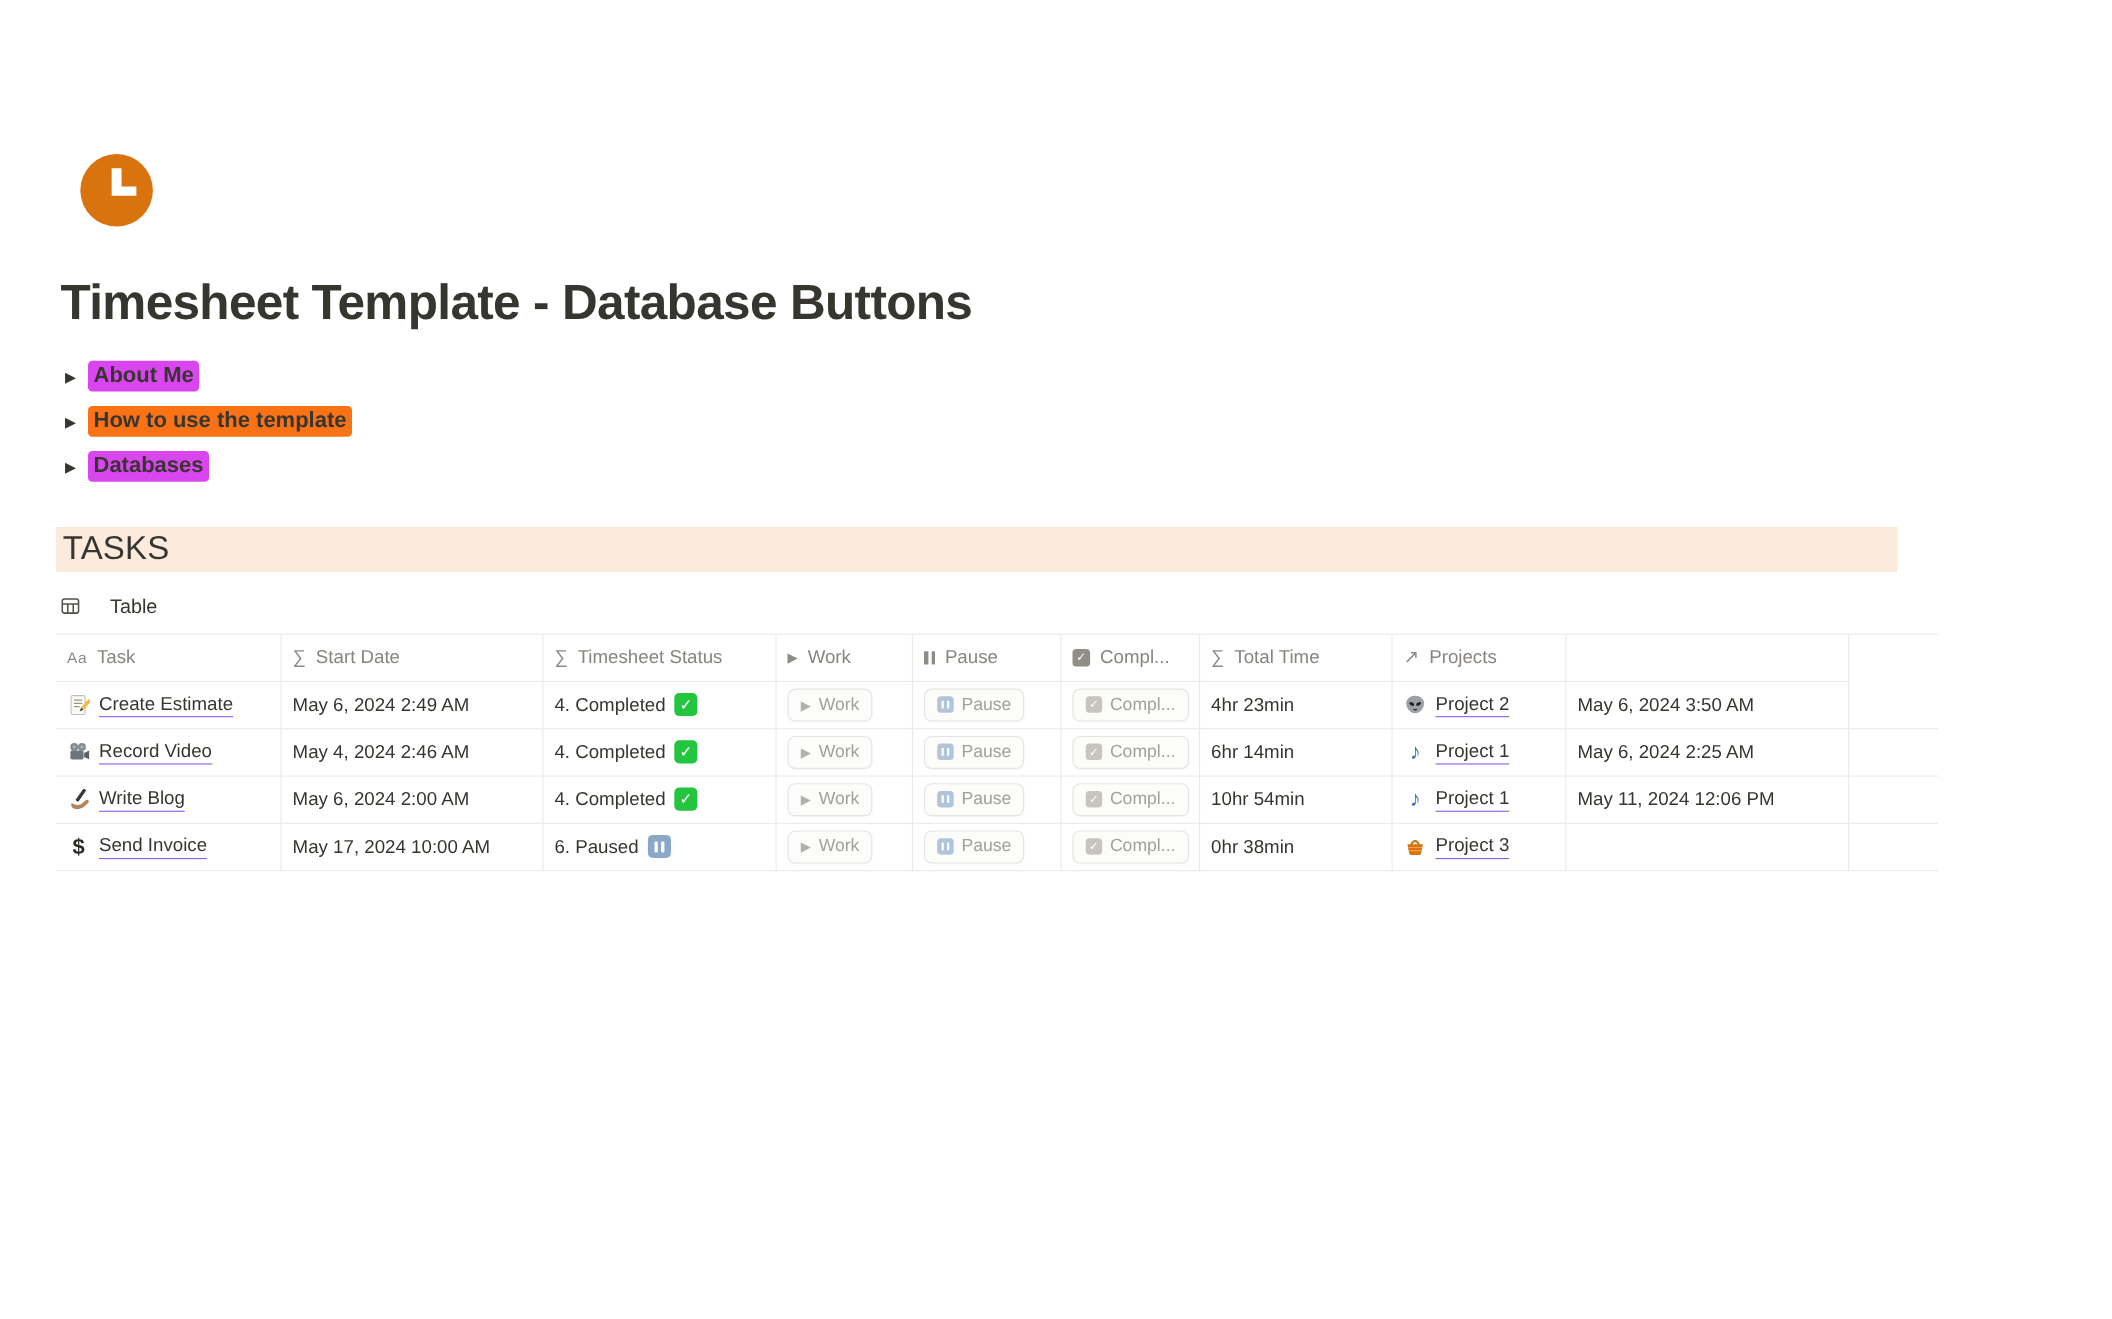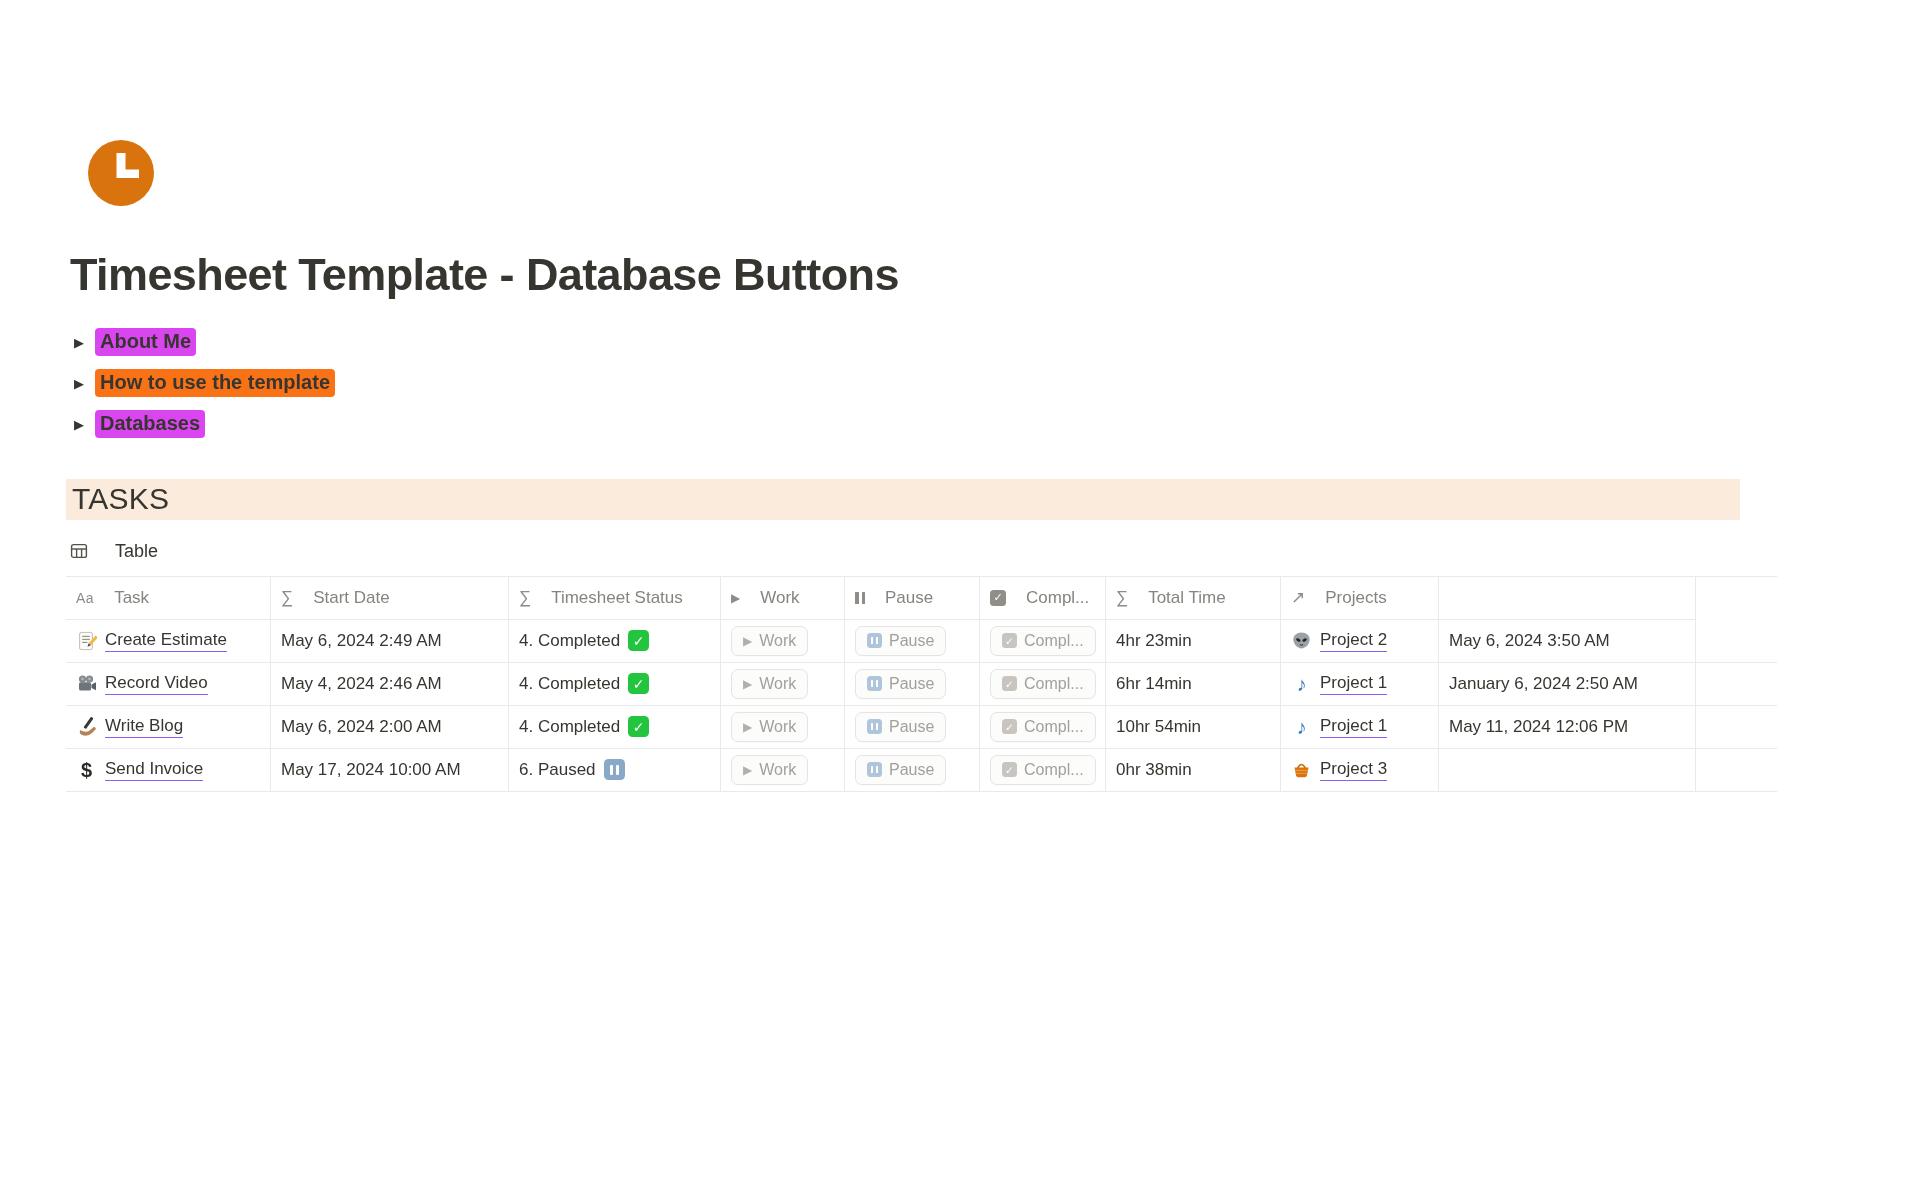--- a/index.html
+++ b/index.html
@@ -2,21 +2,21 @@
 <html><head>
 <meta charset="utf-8">
 <style>
   * { box-sizing: border-box; }
   html,body { margin:0; padding:0; background:#ffffff; }
   body {
     width:1920px; height:1199px; overflow:hidden;
     font-family:"Liberation Sans","DejaVu Sans",sans-serif;
     color:#37352F;
   }
-  .content { margin-left:66px; }
+  .content { margin-left:51px; }
 
   .icon-row { padding-top:138px; margin-left:20px; }
   .page-icon { width:70px; height:70px; display:block; cursor:pointer; }
 
   h1.page-title { margin:42px 0 0 4px; font-size:45px; line-height:1.1; font-weight:700; letter-spacing:-0.6px; color:#37352F; }
 
   .toggles { margin:28px 0 0 8px; }
   .toggle-row { height:29px; margin-bottom:12px; display:flex; align-items:center; gap:11px; cursor:pointer; width:max-content; }
   .tri { font-size:13px; color:#37352F; line-height:1; }
   .toggle-label { font-weight:700; font-size:20px; padding:2px 5px 3px; border-radius:4px; }
@@ -28,21 +28,21 @@
   .band-text { font-size:30px; font-weight:400; color:#37352F; letter-spacing:0.2px; }
 
   .tabrow { margin-top:21px; margin-left:4px; display:flex; align-items:center; gap:27px; font-size:18px; color:#37352F; width:max-content; cursor:pointer; }
 
   .dbtable { margin-top:14px; width:1711px; border-top:1px solid #E9E9E7; font-size:17px; }
   .trow { display:grid; grid-template-columns:205px 238px 212px 124px 135px 126px 175px 158px 257px 81px; }
   .cell { height:43px; display:flex; align-items:center; gap:8px; padding:0 10px;
           border-right:1px solid #E9E9E7; border-bottom:1px solid #E9E9E7;
           white-space:nowrap; overflow:hidden; }
   .trow .cell:nth-child(10) { border-right:none; }
-  .hcell { color:#87847E; gap:20px; }
+  .hcell { color:#87847E; gap:9px; }
   .hicon { color:#8F8C87; display:inline-flex; align-items:center; line-height:1; }
   .hicon.sigma { font-size:17px; }
   .hicon.aa { font-size:14px; letter-spacing:0.5px; }
   .hicon.play { font-size:12px; }
   .bars { display:inline-flex; gap:3px; }
   .bars i { width:3.5px; height:12px; background:#8F8C87; border-radius:0.5px; }
   .bars.btn i { width:2.4px; height:7px; background:#fff; }
   .bars.status i { width:3px; height:10px; background:#fff; border-radius:1px; }
 
   .ticon { display:inline-flex; align-items:center; justify-content:center; width:21px; line-height:1; flex:none; }
@@ -259,21 +259,21 @@
         </button>
       </div>
       <div class="cell">
         <span>6hr 14min</span>
       </div>
       <div class="cell">
         <span class="ticon note-glyph">♪</span>
         <span class="link">Project 1</span>
       </div>
       <div class="cell">
-        <span>January 6, 2024 2:50 AM</span>
+        <span>May 6, 2024 2:25 AM</span>
       </div>
       <div class="cell"></div>
     </div>
 
     <div class="trow">
       <div class="cell">
         <span class="ticon">
           <svg width="20" height="20" viewBox="0 0 20 20">
             <rect x="10.6" y="-0.5" width="3" height="13" rx="0.6" transform="rotate(35 12 5)" fill="#3B3732"></rect>
             <path d="M3 13 q-1 4 2 5 q6 2 10 -2 l3.5 -3.5 q1 -1.3 -0.6 -2.2 q-1.2 -0.6 -2.2 0.4 L12 14 q-4 2 -9 -1 z" fill="#B5835A"></path>

